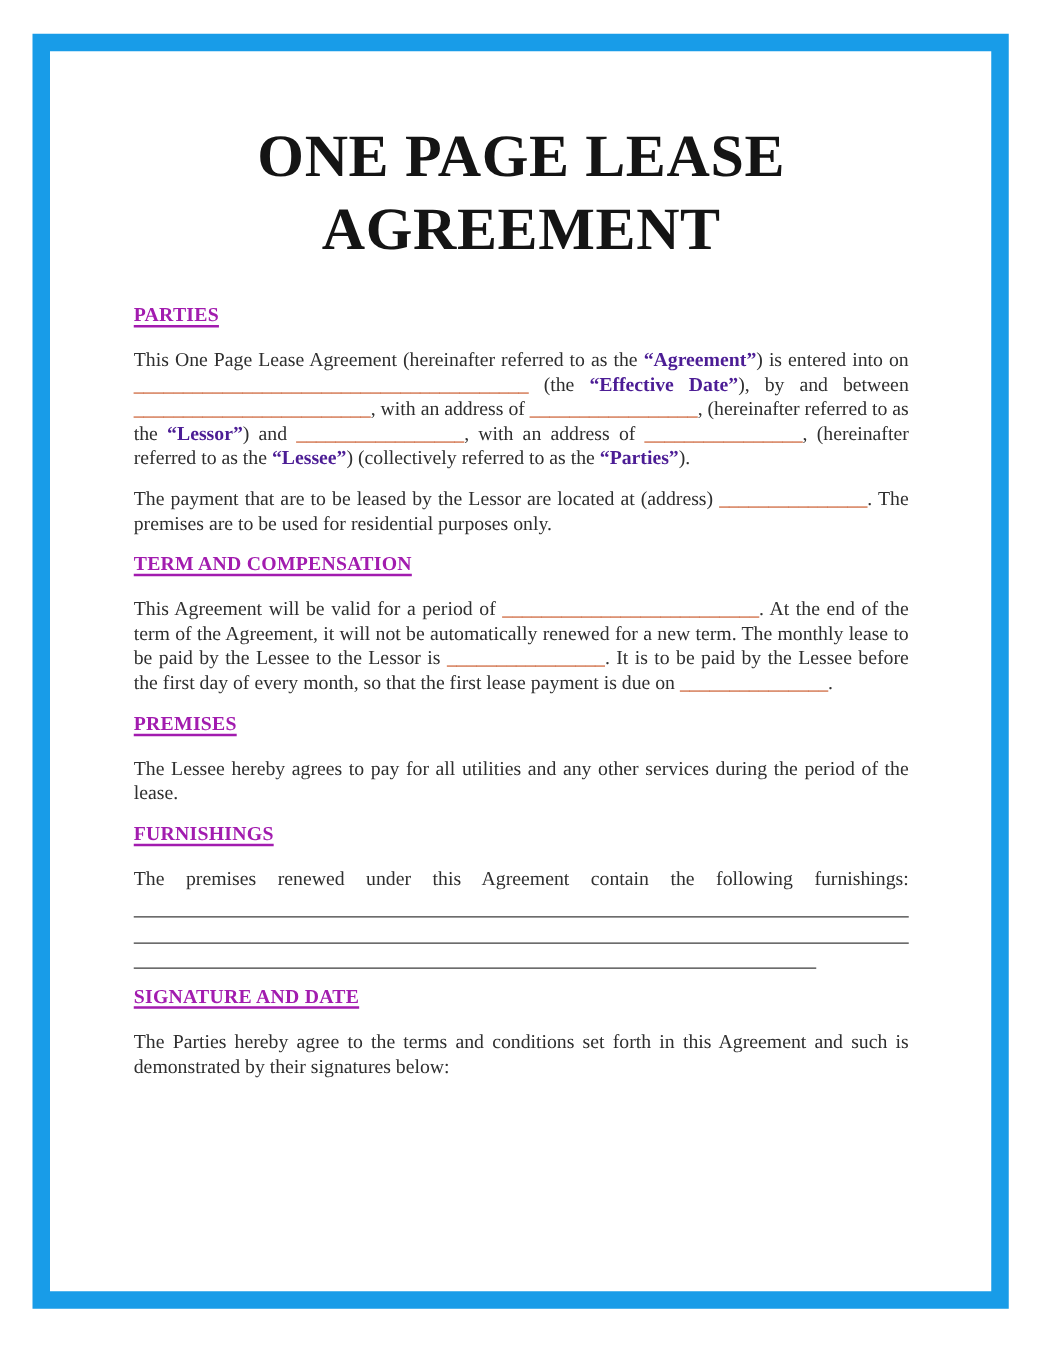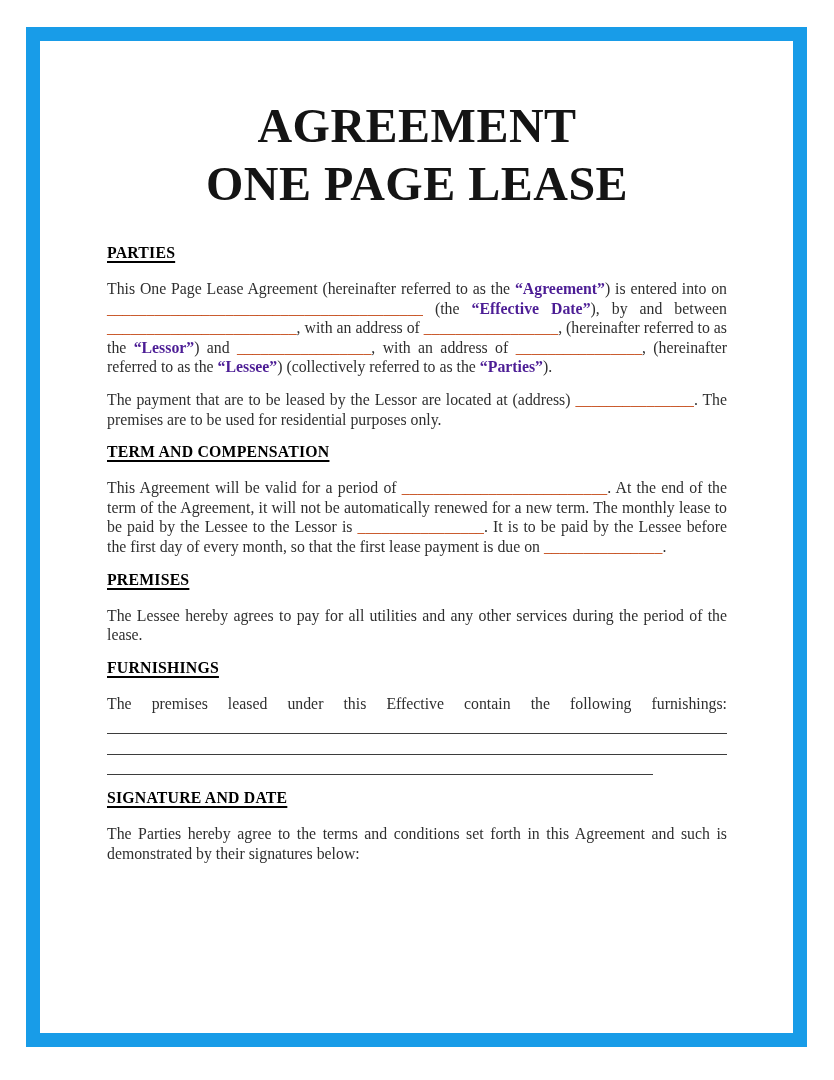--- a/index.html
+++ b/index.html
@@ -22,21 +22,21 @@
   }
   h1{
     margin:0 0 30px 0;
     font-size:48px;line-height:58px;
     font-weight:bold;text-align:center;
     color:#141414;letter-spacing:.5px;
   }
   h2{
     margin:0 0 16px 0;
     font-size:15.8px;line-height:20px;
-    font-weight:bold;color:#000000;
+    font-weight:bold;color:#a21caf;
     letter-spacing:.2px;
     text-decoration:underline;
     text-decoration-thickness:1.5px;
     text-underline-offset:2.5px;
   }
   p.para{
     margin:0 0 13px 0;
     font-size:15.8px;line-height:19.6px;
     color:#2f2f2f;
     text-align:justify;
@@ -53,22 +53,22 @@
   }
   section{display:block;}
 </style>
 </head>
 <body>
 
 <div class="frame">
   <div class="content">
 
     <h1>
+      <div>ONE PAGE LEASE</div>
       <div>AGREEMENT</div>
-      <div>ONE PAGE LEASE</div>
     </h1>
 
     <section>
       <h2>PARTIES</h2>
       <p class="para"><span>This One Page Lease Agreement (hereinafter referred to as the </span><span class="b">“Agreement”</span><span>) is entered into on </span><span class="blank">________________________________________</span><span> (the </span><span class="b">“Effective Date”</span><span>), by and between </span><span class="blank">________________________</span><span>, with an address of </span><span class="blank">_________________</span><span>, (hereinafter referred to as the </span><span class="b">“Lessor”</span><span>) and </span><span class="blank">_________________</span><span>, with an address of </span><span class="blank">________________</span><span>, (hereinafter referred to as the </span><span class="b">“Lessee”</span><span>) (collectively referred to as the </span><span class="b">“Parties”</span><span>).</span></p>
     </section>
 
     <section>
       <p class="para"><span>The payment that are to be leased by the Lessor are located at (address) </span><span class="blank">_______________</span><span>. The premises are to be used for residential purposes only.</span></p>
     </section>
@@ -78,21 +78,21 @@
       <p class="para"><span>This Agreement will be valid for a period of </span><span class="blank">__________________________</span><span>. At the end of the term of the Agreement, it will not be automatically renewed for a new term. The monthly lease to be paid by the Lessee to the Lessor is </span><span class="blank">________________</span><span>. It is to be paid by the Lessee before the first day of every month, so that the first lease payment is due on </span><span class="blank">_______________</span><span>.</span></p>
     </section>
 
     <section>
       <h2>PREMISES</h2>
       <p class="para"><span>The Lessee hereby agrees to pay for all utilities and any other services during the period of the lease.</span></p>
     </section>
 
     <section>
       <h2>FURNISHINGS</h2>
-      <p class="para stretch-last mb0"><span>The premises leased under this Effective contain the following furnishings:</span></p>
+      <p class="para stretch-last mb0"><span>The premises renewed under this Agreement contain the following furnishings:</span></p>
       <div class="rules">
           <div class="rule" style="width: 100%;"></div>
           <div class="rule" style="width: 100%;"></div>
           <div class="rule" style="width: 88%;"></div>
         </div>
     </section>
 
     <section>
       <h2>SIGNATURE AND DATE</h2>
       <p class="para"><span>The Parties hereby agree to the terms and conditions set forth in this Agreement and such is demonstrated by their signatures below:</span></p>

